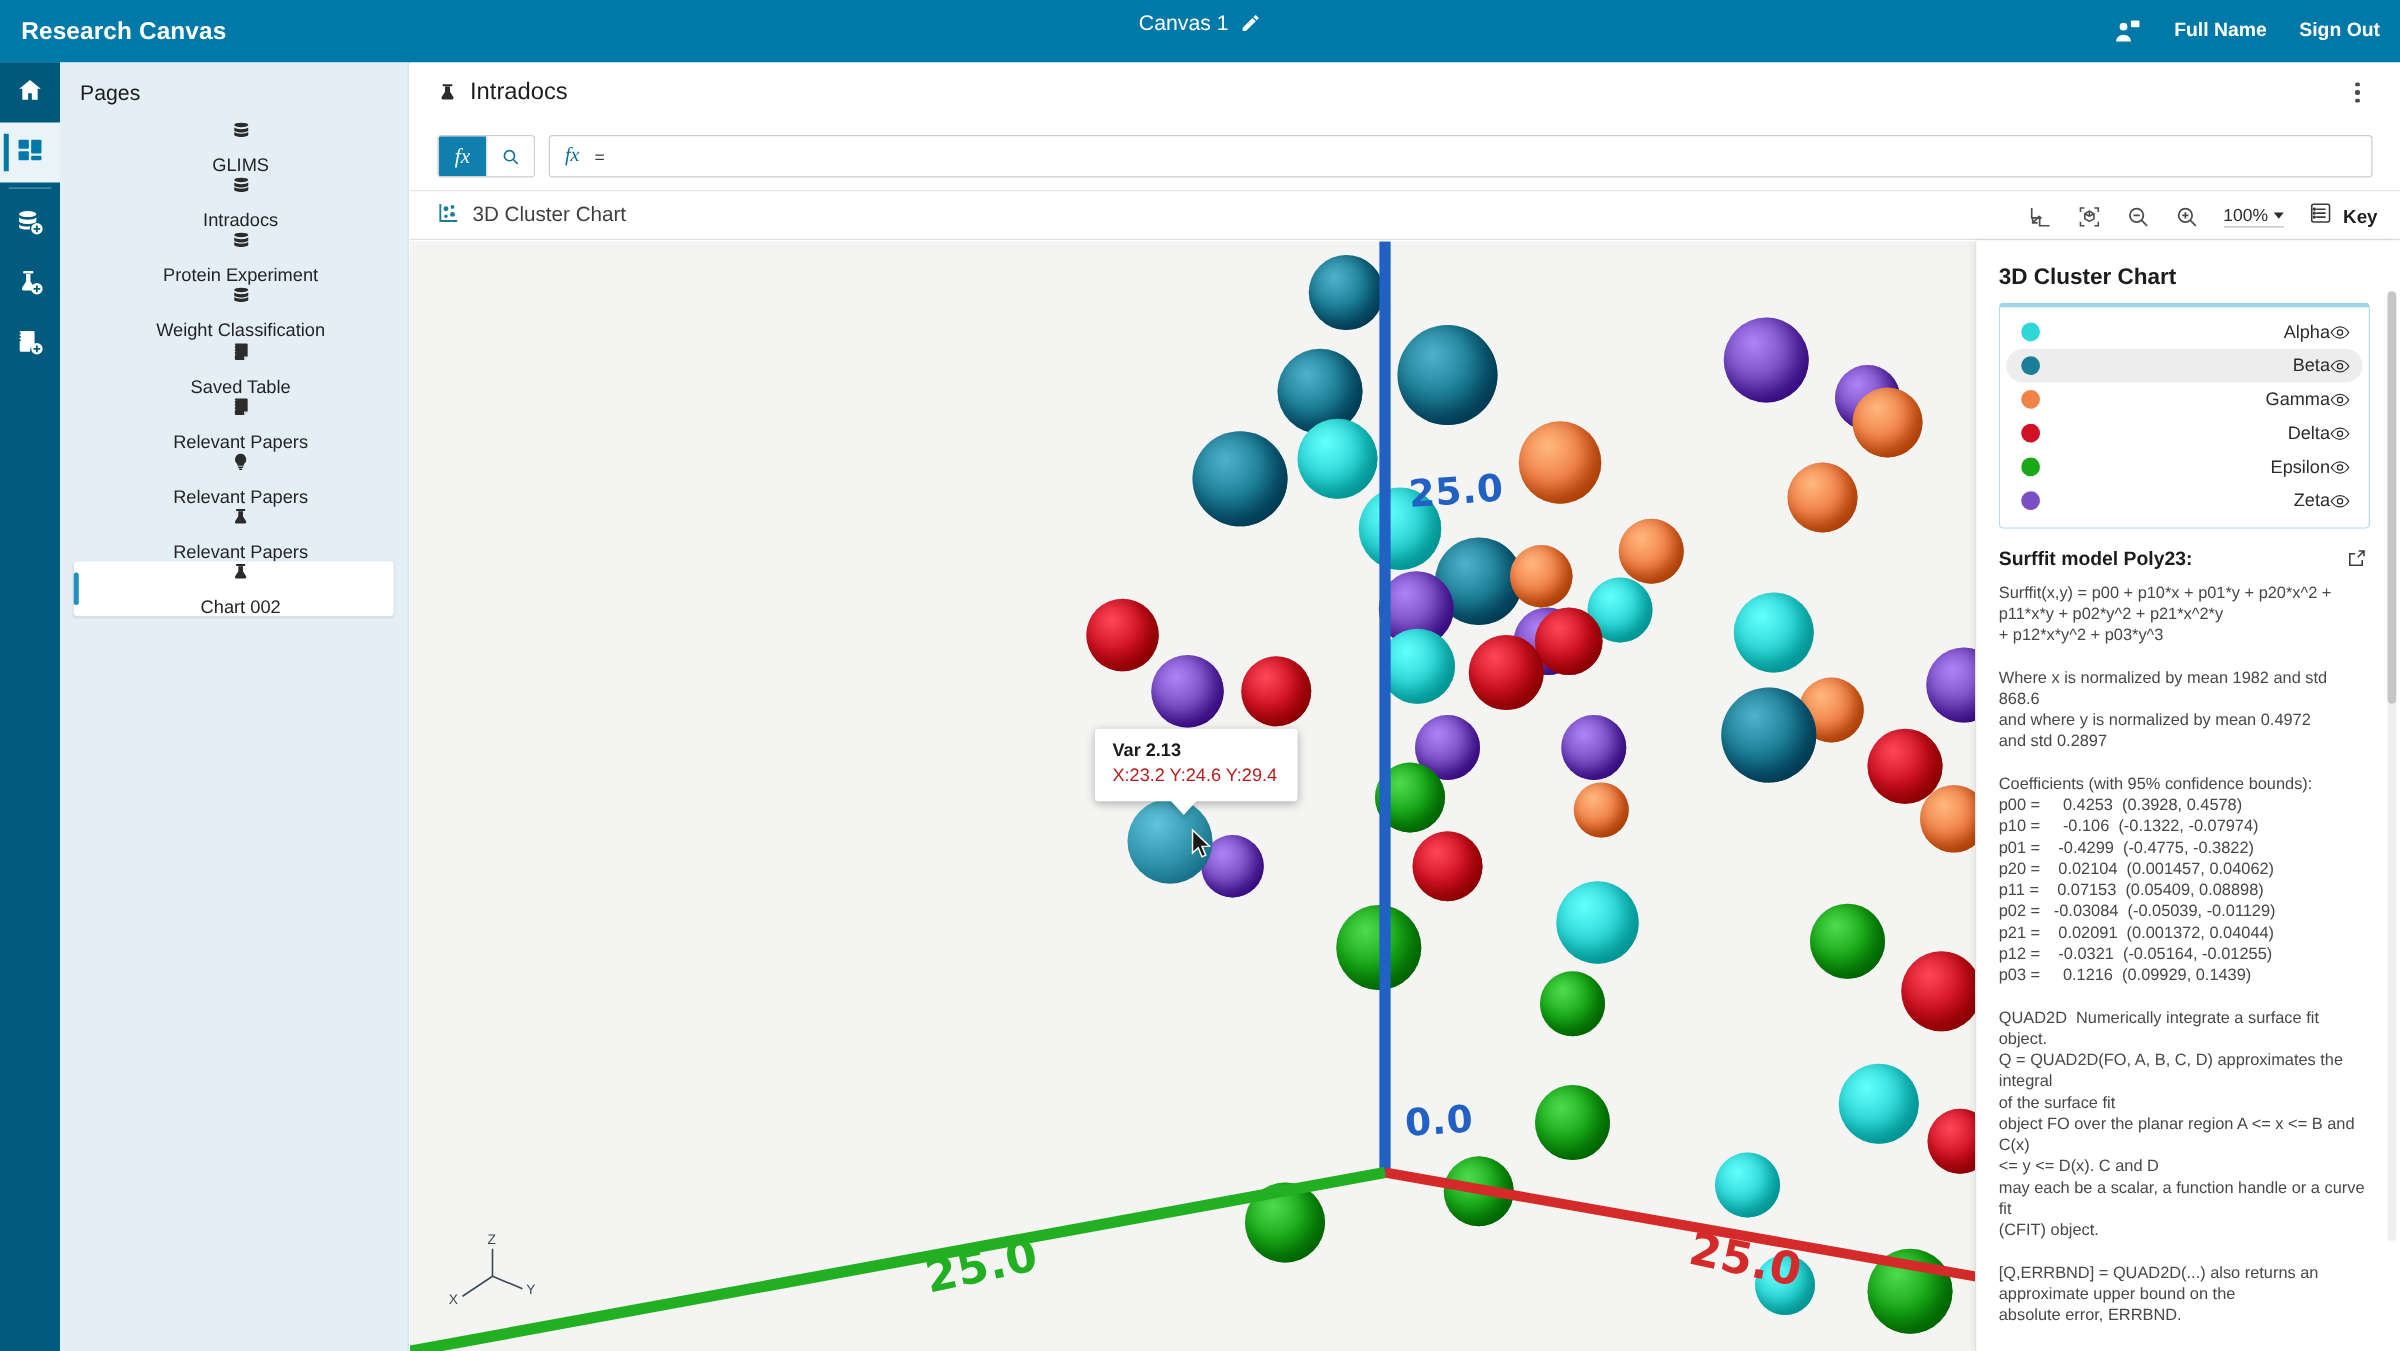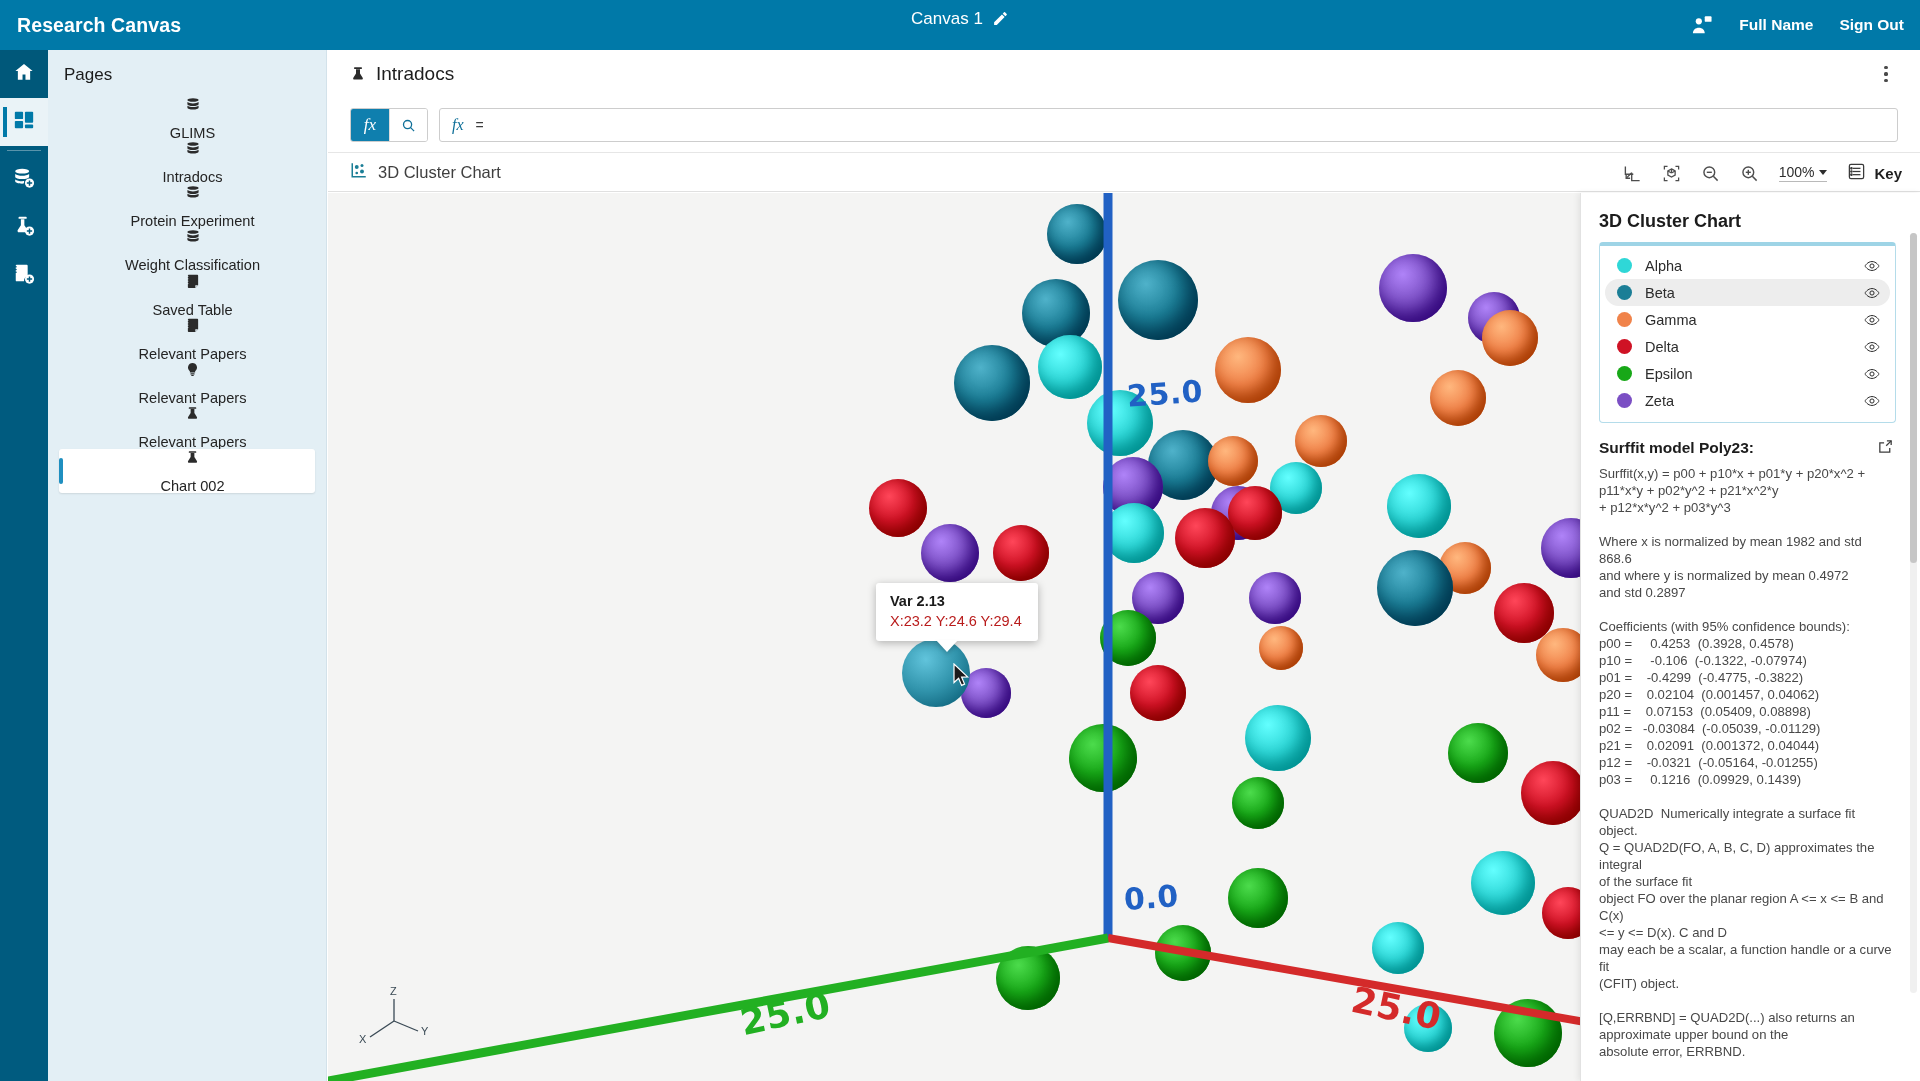--- a/index.html
+++ b/index.html
@@ -210,20 +210,21 @@
     margin: 0 24px 0 18px;
     border: 1px solid #b4dcea;
     border-top: 4px solid #9ed4e6;
     border-radius: 4px;
     padding: 6px 0 8px 0;
   }
   .legend-row {
     height: 27px; display: flex; align-items: center;
     padding: 0 10px 0 12px; margin: 0 5px; border-radius: 14px;
     cursor: pointer;
+    text-align: right;
   }
   .legend-row.hovered { background: #ededed; }
   .lg-dot { width: 15px; height: 15px; border-radius: 50%; flex: 0 0 auto; }
   .lg-label { margin-left: 13px; font-size: 14.5px; color: #2c2c2c; flex: 1; }
   .lg-eye { cursor: pointer; display: flex; align-items: center; }
 
   .kp-sub {
     padding: 16px 24px 0 18px; position: relative;
   }
   .kp-subtitle { font-size: 15.5px; font-weight: 600; color: #1c1c1c; }

